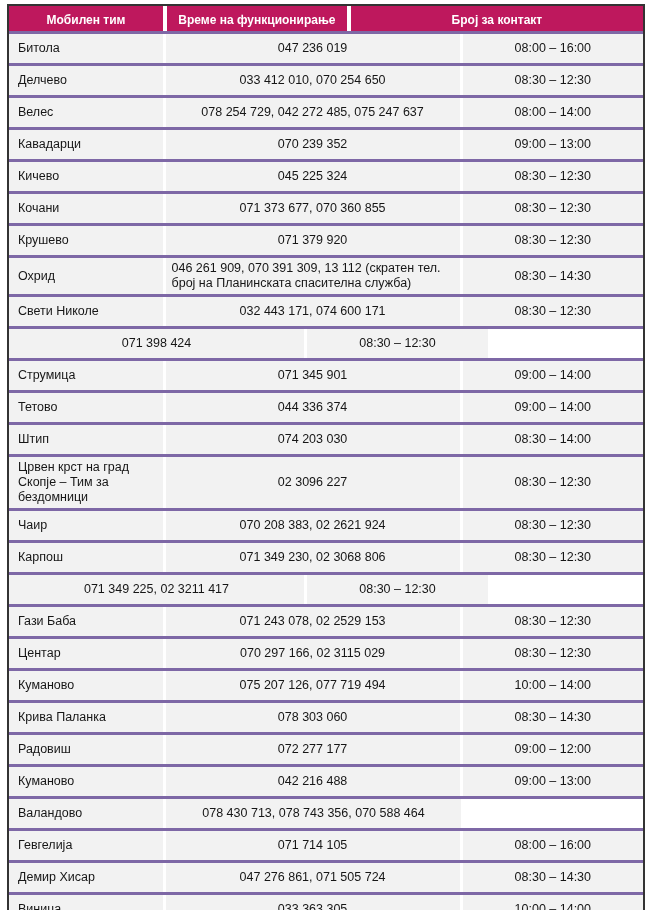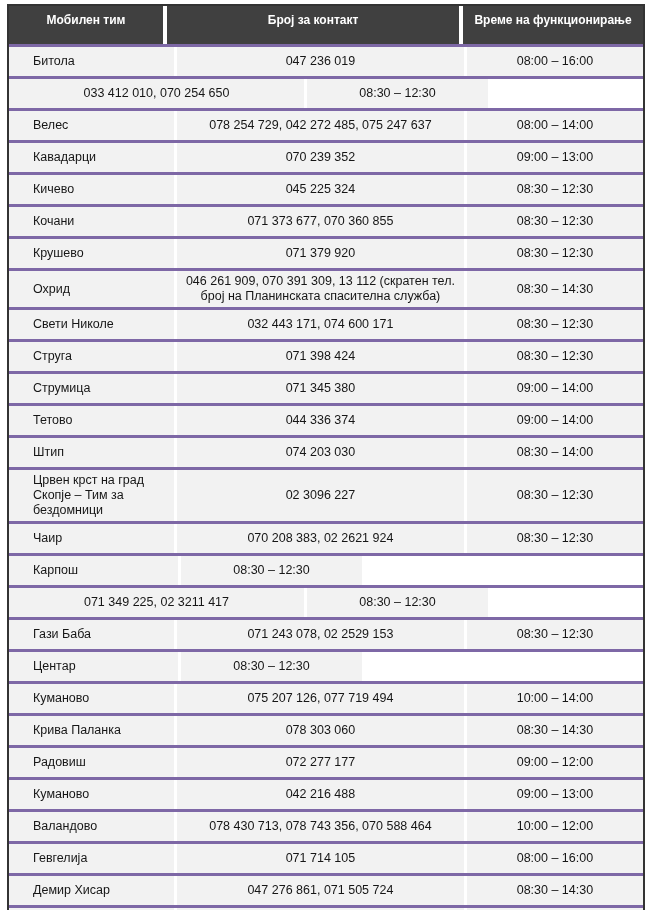--- a/index.html
+++ b/index.html
@@ -35,56 +35,57 @@
     display: flex;
     align-items: center;
     min-height: 23px;
     padding: 3px 6px;
     font-size: 12.5px;
     line-height: 15px;
     color: #161616;
     background: #f2f2f2;
     box-sizing: content-box;
   }
-  .c1 { width: 140px; justify-content: flex-start; text-align: left; padding-left: 24px; padding-right: 5px; }
-  .c2 { width: 283px; justify-content: center; text-align: center; }
+  .c1 { width: 140px; justify-content: flex-start; text-align: left; padding-left: 9px; padding-right: 5px; }
+  .c2 { width: 283px; justify-content: center; }
   .c3 { width: 169px; justify-content: center; text-align: center; white-space: nowrap; }
   .header-row { gap: 4px; }
   .header-row .cell {
-    background: #404040;
+    background: #be185d;
     color: #ffffff;
     font-weight: bold;
     font-size: 12px;
     justify-content: center;
     text-align: center;
     min-height: 22px;
     padding-top: 3px;
-    padding-bottom: 13px;
+    padding-bottom: 0;
   }
   .header-row .c1 { width: 143px; padding-left: 6px; padding-right: 6px; }
   .header-row .c2 { width: 282px; }
   .header-row .c3 { width: 169px; }
 </style>
 </head>
 <body>
 
 <div class="page">
   <div class="tbl">
     <div class="row header-row">
       <div class="cell c1">Мобилен тим</div>
+      <div class="cell c3">Време на функционирање</div>
       <div class="cell c2">Број за контакт</div>
-      <div class="cell c3">Време на функционирање</div>
     </div>
     <div id="tbody">
         <div class="row body-row">
           <div class="cell c1">Битола</div>
           <div class="cell c2">047 236 019</div>
           <div class="cell c3">08:00 – 16:00</div>
         </div>
         <div class="row body-row">
+          <div class="cell c1">Делчево</div>
           <div class="cell c2">033 412 010, 070 254 650</div>
           <div class="cell c3">08:30 – 12:30</div>
         </div>
         <div class="row body-row">
           <div class="cell c1">Велес</div>
           <div class="cell c2">078 254 729, 042 272 485, 075 247 637</div>
           <div class="cell c3">08:00 – 14:00</div>
         </div>
         <div class="row body-row">
           <div class="cell c1">Кавадарци</div>
@@ -110,27 +111,26 @@
           <div class="cell c1">Охрид</div>
           <div class="cell c2">046 261 909, 070 391 309, 13 112 (скратен тел. број на Планинската спасителна служба)</div>
           <div class="cell c3">08:30 – 14:30</div>
         </div>
         <div class="row body-row">
           <div class="cell c1">Свети Николе</div>
           <div class="cell c2">032 443 171, 074 600 171</div>
           <div class="cell c3">08:30 – 12:30</div>
         </div>
         <div class="row body-row">
-          <div class="cell c1">Струга</div>
           <div class="cell c2">071 398 424</div>
           <div class="cell c3">08:30 – 12:30</div>
         </div>
         <div class="row body-row">
           <div class="cell c1">Струмица</div>
-          <div class="cell c2">071 345 380</div>
+          <div class="cell c2">071 345 901</div>
           <div class="cell c3">09:00 – 14:00</div>
         </div>
         <div class="row body-row">
           <div class="cell c1">Тетово</div>
           <div class="cell c2">044 336 374</div>
           <div class="cell c3">09:00 – 14:00</div>
         </div>
         <div class="row body-row">
           <div class="cell c1">Штип</div>
           <div class="cell c2">074 203 030</div>
@@ -141,33 +141,35 @@
           <div class="cell c2">02 3096 227</div>
           <div class="cell c3">08:30 – 12:30</div>
         </div>
         <div class="row body-row">
           <div class="cell c1">Чаир</div>
           <div class="cell c2">070 208 383, 02 2621 924</div>
           <div class="cell c3">08:30 – 12:30</div>
         </div>
         <div class="row body-row">
           <div class="cell c1">Карпош</div>
+          <div class="cell c2">071 349 230, 02 3068 806</div>
           <div class="cell c3">08:30 – 12:30</div>
         </div>
         <div class="row body-row">
           <div class="cell c2">071 349 225, 02 3211 417</div>
           <div class="cell c3">08:30 – 12:30</div>
         </div>
         <div class="row body-row">
           <div class="cell c1">Гази Баба</div>
           <div class="cell c2">071 243 078, 02 2529 153</div>
           <div class="cell c3">08:30 – 12:30</div>
         </div>
         <div class="row body-row">
           <div class="cell c1">Центар</div>
+          <div class="cell c2">070 297 166, 02 3115 029</div>
           <div class="cell c3">08:30 – 12:30</div>
         </div>
         <div class="row body-row">
           <div class="cell c1">Куманово</div>
           <div class="cell c2">075 207 126, 077 719 494</div>
           <div class="cell c3">10:00 – 14:00</div>
         </div>
         <div class="row body-row">
           <div class="cell c1">Крива Паланка</div>
           <div class="cell c2">078 303 060</div>
@@ -179,21 +181,20 @@
           <div class="cell c3">09:00 – 12:00</div>
         </div>
         <div class="row body-row">
           <div class="cell c1">Куманово</div>
           <div class="cell c2">042 216 488</div>
           <div class="cell c3">09:00 – 13:00</div>
         </div>
         <div class="row body-row">
           <div class="cell c1">Валандово</div>
           <div class="cell c2">078 430 713, 078 743 356, 070 588 464</div>
-          <div class="cell c3">10:00 – 12:00</div>
         </div>
         <div class="row body-row">
           <div class="cell c1">Гевгелија</div>
           <div class="cell c2">071 714 105</div>
           <div class="cell c3">08:00 – 16:00</div>
         </div>
         <div class="row body-row">
           <div class="cell c1">Демир Хисар</div>
           <div class="cell c2">047 276 861, 071 505 724</div>
           <div class="cell c3">08:30 – 14:30</div>

